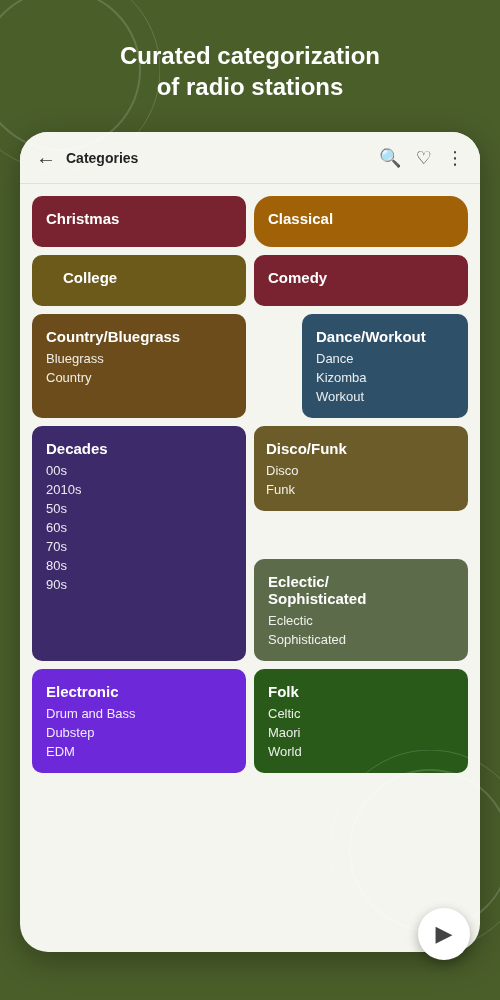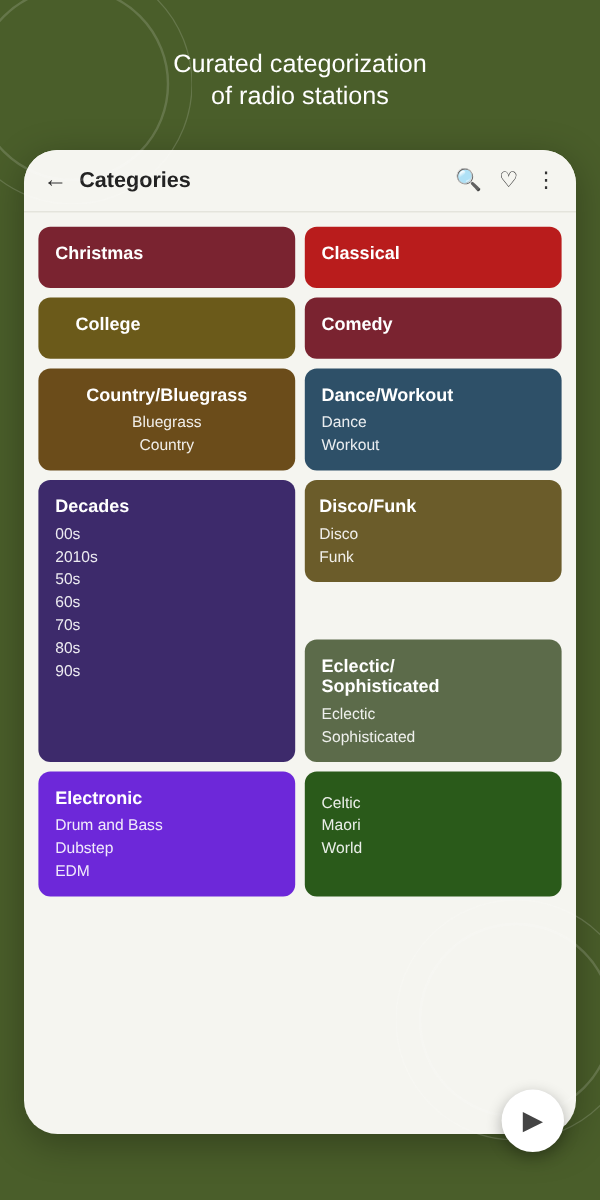--- a/index.html
+++ b/index.html
@@ -24,22 +24,22 @@
       opacity: 0.15;
     }
 
     .header-section {
       padding: 40px 20px 20px;
       text-align: center;
       color: white;
     }
 
     .header-title {
-      font-size: 21px;
-      font-weight: 400;
+      font-size: 24px;
+      font-weight: 700;
       line-height: 1.3;
     }
 
     .phone-frame {
       margin: 10px auto 0;
       width: 460px;
       background: #f5f5f0;
       border-radius: 28px;
       overflow: hidden;
       box-shadow: 0 8px 32px rgba(0,0,0,0.3);
@@ -58,21 +58,21 @@
     }
 
     .back-btn {
       cursor: pointer;
       margin-right: 10px;
       font-size: 20px;
       color: #333;
     }
 
     .top-bar-title {
-      font-size: 18px;
+      font-size: 14px;
       font-weight: 600;
       color: #222;
       flex: 1;
     }
 
     .top-bar-icons {
       display: flex;
       gap: 14px;
       align-items: center;
     }
@@ -112,21 +112,21 @@
 
     .cat-item .cat-sub {
       font-size: 13px;
       font-weight: 400;
       margin-top: 4px;
       opacity: 0.9;
     }
 
     
     .color-christmas { background-color: #7a2330; }
-    .color-classical { background-color: #b91c1c; }
+    .color-classical { background-color: #a16207; border-radius: 18px; }
     .color-college { background-color: #6b5a1a; }
     .color-comedy { background-color: #7a2330; }
     .color-country { background-color: #6b4c1a; }
     .color-dance { background-color: #2e5068; }
     .color-decades { background-color: #3d2a6b; }
     .color-disco { background-color: #6b5c2a; padding-left: 12px; }
     .color-eclectic { background-color: #5c6b4a; margin-top: 40px; }
     .color-electronic { background-color: #6d28d9; }
     .color-folk { background-color: #2a5a1a; }
 
@@ -184,28 +184,29 @@
       </div>
       <div class="cat-item color-classical" style="grid-area: 1 / 2 / span 1;">
         <div class="cat-main" style="white-space:pre-line;">Classical</div>
       </div>
       <div class="cat-item color-college" style="grid-area: 2 / 1 / span 1; padding-left: 31px;">
         <div class="cat-main" style="white-space:pre-line;">College</div>
       </div>
       <div class="cat-item color-comedy" style="grid-area: 2 / 2 / span 1;">
         <div class="cat-main" style="white-space:pre-line;">Comedy</div>
       </div>
-      <div class="cat-item color-country" style="grid-area: 3 / 1 / span 1; text-align: center;">
+      <div class="cat-item color-country" style="grid-area: 3 / 1 / span 1;">
         <div class="cat-main" style="white-space:pre-line;">Country/Bluegrass</div>
         <div class="cat-sub">Bluegrass</div>
         <div class="cat-sub">Country</div>
       </div>
-      <div class="cat-item color-dance" style="grid-area: 3 / 2 / span 1;">
+      <div class="cat-item color-dance" style="grid-area: 3 / 2 / span 1; margin-left: 48px;">
         <div class="cat-main" style="white-space:pre-line;">Dance/Workout</div>
         <div class="cat-sub">Dance</div>
+        <div class="cat-sub">Kizomba</div>
         <div class="cat-sub">Workout</div>
       </div>
       <div class="cat-item color-decades" style="grid-area: 4 / 1 / span 2;">
         <div class="cat-main" style="white-space:pre-line;">Decades</div>
         <div class="cat-sub">00s</div>
         <div class="cat-sub">2010s</div>
         <div class="cat-sub">50s</div>
         <div class="cat-sub">60s</div>
         <div class="cat-sub">70s</div>
         <div class="cat-sub">80s</div>
@@ -222,20 +223,21 @@
         <div class="cat-sub">Eclectic</div>
         <div class="cat-sub">Sophisticated</div>
       </div>
       <div class="cat-item color-electronic" style="grid-area: 6 / 1 / span 1;">
         <div class="cat-main" style="white-space:pre-line;">Electronic</div>
         <div class="cat-sub">Drum and Bass</div>
         <div class="cat-sub">Dubstep</div>
         <div class="cat-sub">EDM</div>
       </div>
       <div class="cat-item color-folk" style="grid-area: 6 / 2 / span 1;">
+        <div class="cat-main" style="white-space:pre-line;">Folk</div>
         <div class="cat-sub">Celtic</div>
         <div class="cat-sub">Maori</div>
         <div class="cat-sub">World</div>
       </div>
     </div>
 
 </div>
 
 <div class="fab-btn">
   <span>▶</span>

